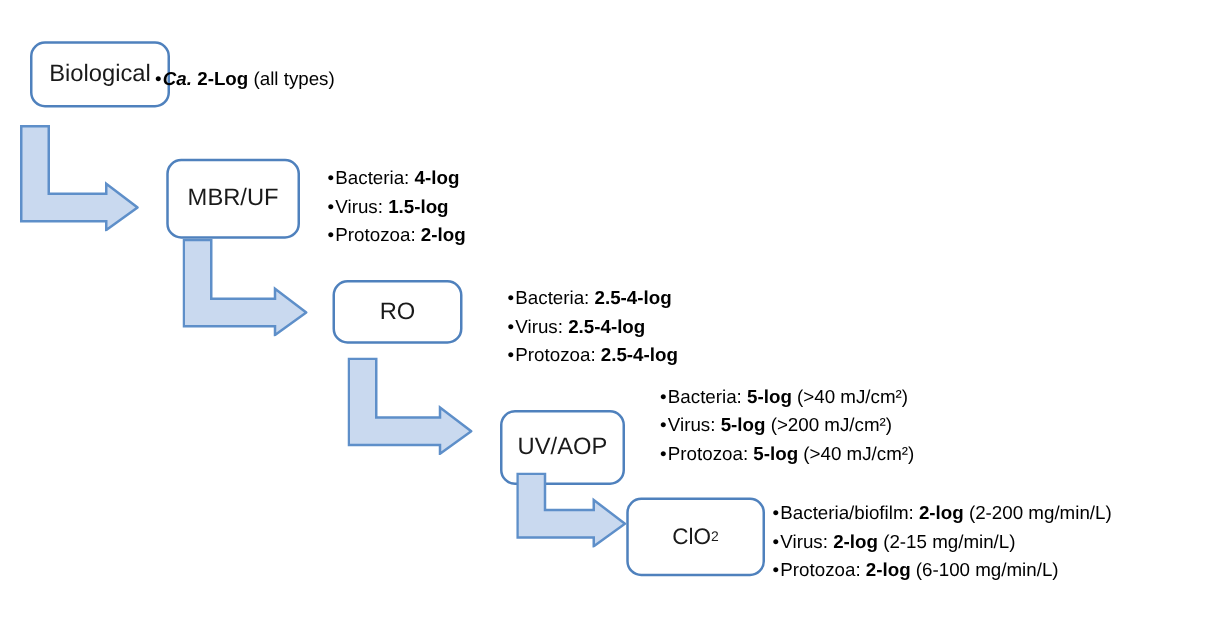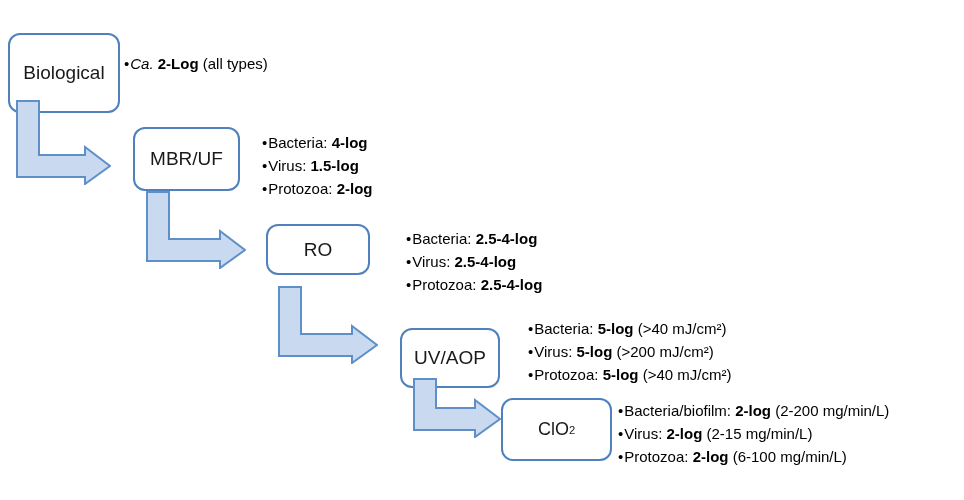--- a/index.html
+++ b/index.html
@@ -7,33 +7,33 @@
     position:relative; width:964px; height:500px; background:#ffffff;
     font-family:"Liberation Sans", sans-serif; overflow:hidden; color:#000;
   }
   .stage-box {
     position:absolute; box-sizing:border-box;
     border:2.5px solid #4f81bd; border-radius:12px; background:#ffffff;
     display:flex; align-items:center; justify-content:center;
     font-size:19px; color:#1a1a1a;
   }
   .stage-box sub { font-size:0.62em; line-height:0; }
-  .box1 { left:8px;   top:33px;  width:112px; height:80px; }
+  .box1 { left:24px;   top:33px;  width:112px; height:53px; }
   .box2 { left:133px; top:127px; width:107px; height:64px; }
   .box3 { left:266px; top:224px; width:104px; height:51px; }
   .box4 { left:400px; top:328px; width:100px; height:60px; }
   .box5 { left:501px; top:398px; width:111px; height:63px; font-size:18px; }
   .bullets { position:absolute; font-size:15px; line-height:23px; white-space:nowrap; }
   .list1 { left:124px; top:52px; }
   .list2 { left:262px; top:131px; }
   .list3 { left:394px; top:227px;margin-left:12px; }
-  .list4 { left:528px; top:317px; }
+  .list4 { left:528px; top:306px; }
   .list5 { left:618px; top:399px; }
   .marker { margin-right:1px; }
-  .bi { font-weight:normal; font-style:italic;margin-top:19px; }
+  .bi { font-weight:bold; font-style:italic;margin-top:19px; }
   .b  { font-weight:bold; }
   .arrow { position:absolute; }
   .arrow polygon { fill:#c9d9ef; stroke:#5e8fc9; stroke-width:2; stroke-linejoin:miter; }
   .arr1 { left:16px;  top:100px; }
   .arr2 { left:146px; top:191px; }
   .arr3 { left:278px; top:286px; }
   .arr4 { left:413px; top:378px; }
 </style>
 </head>
 <body>

